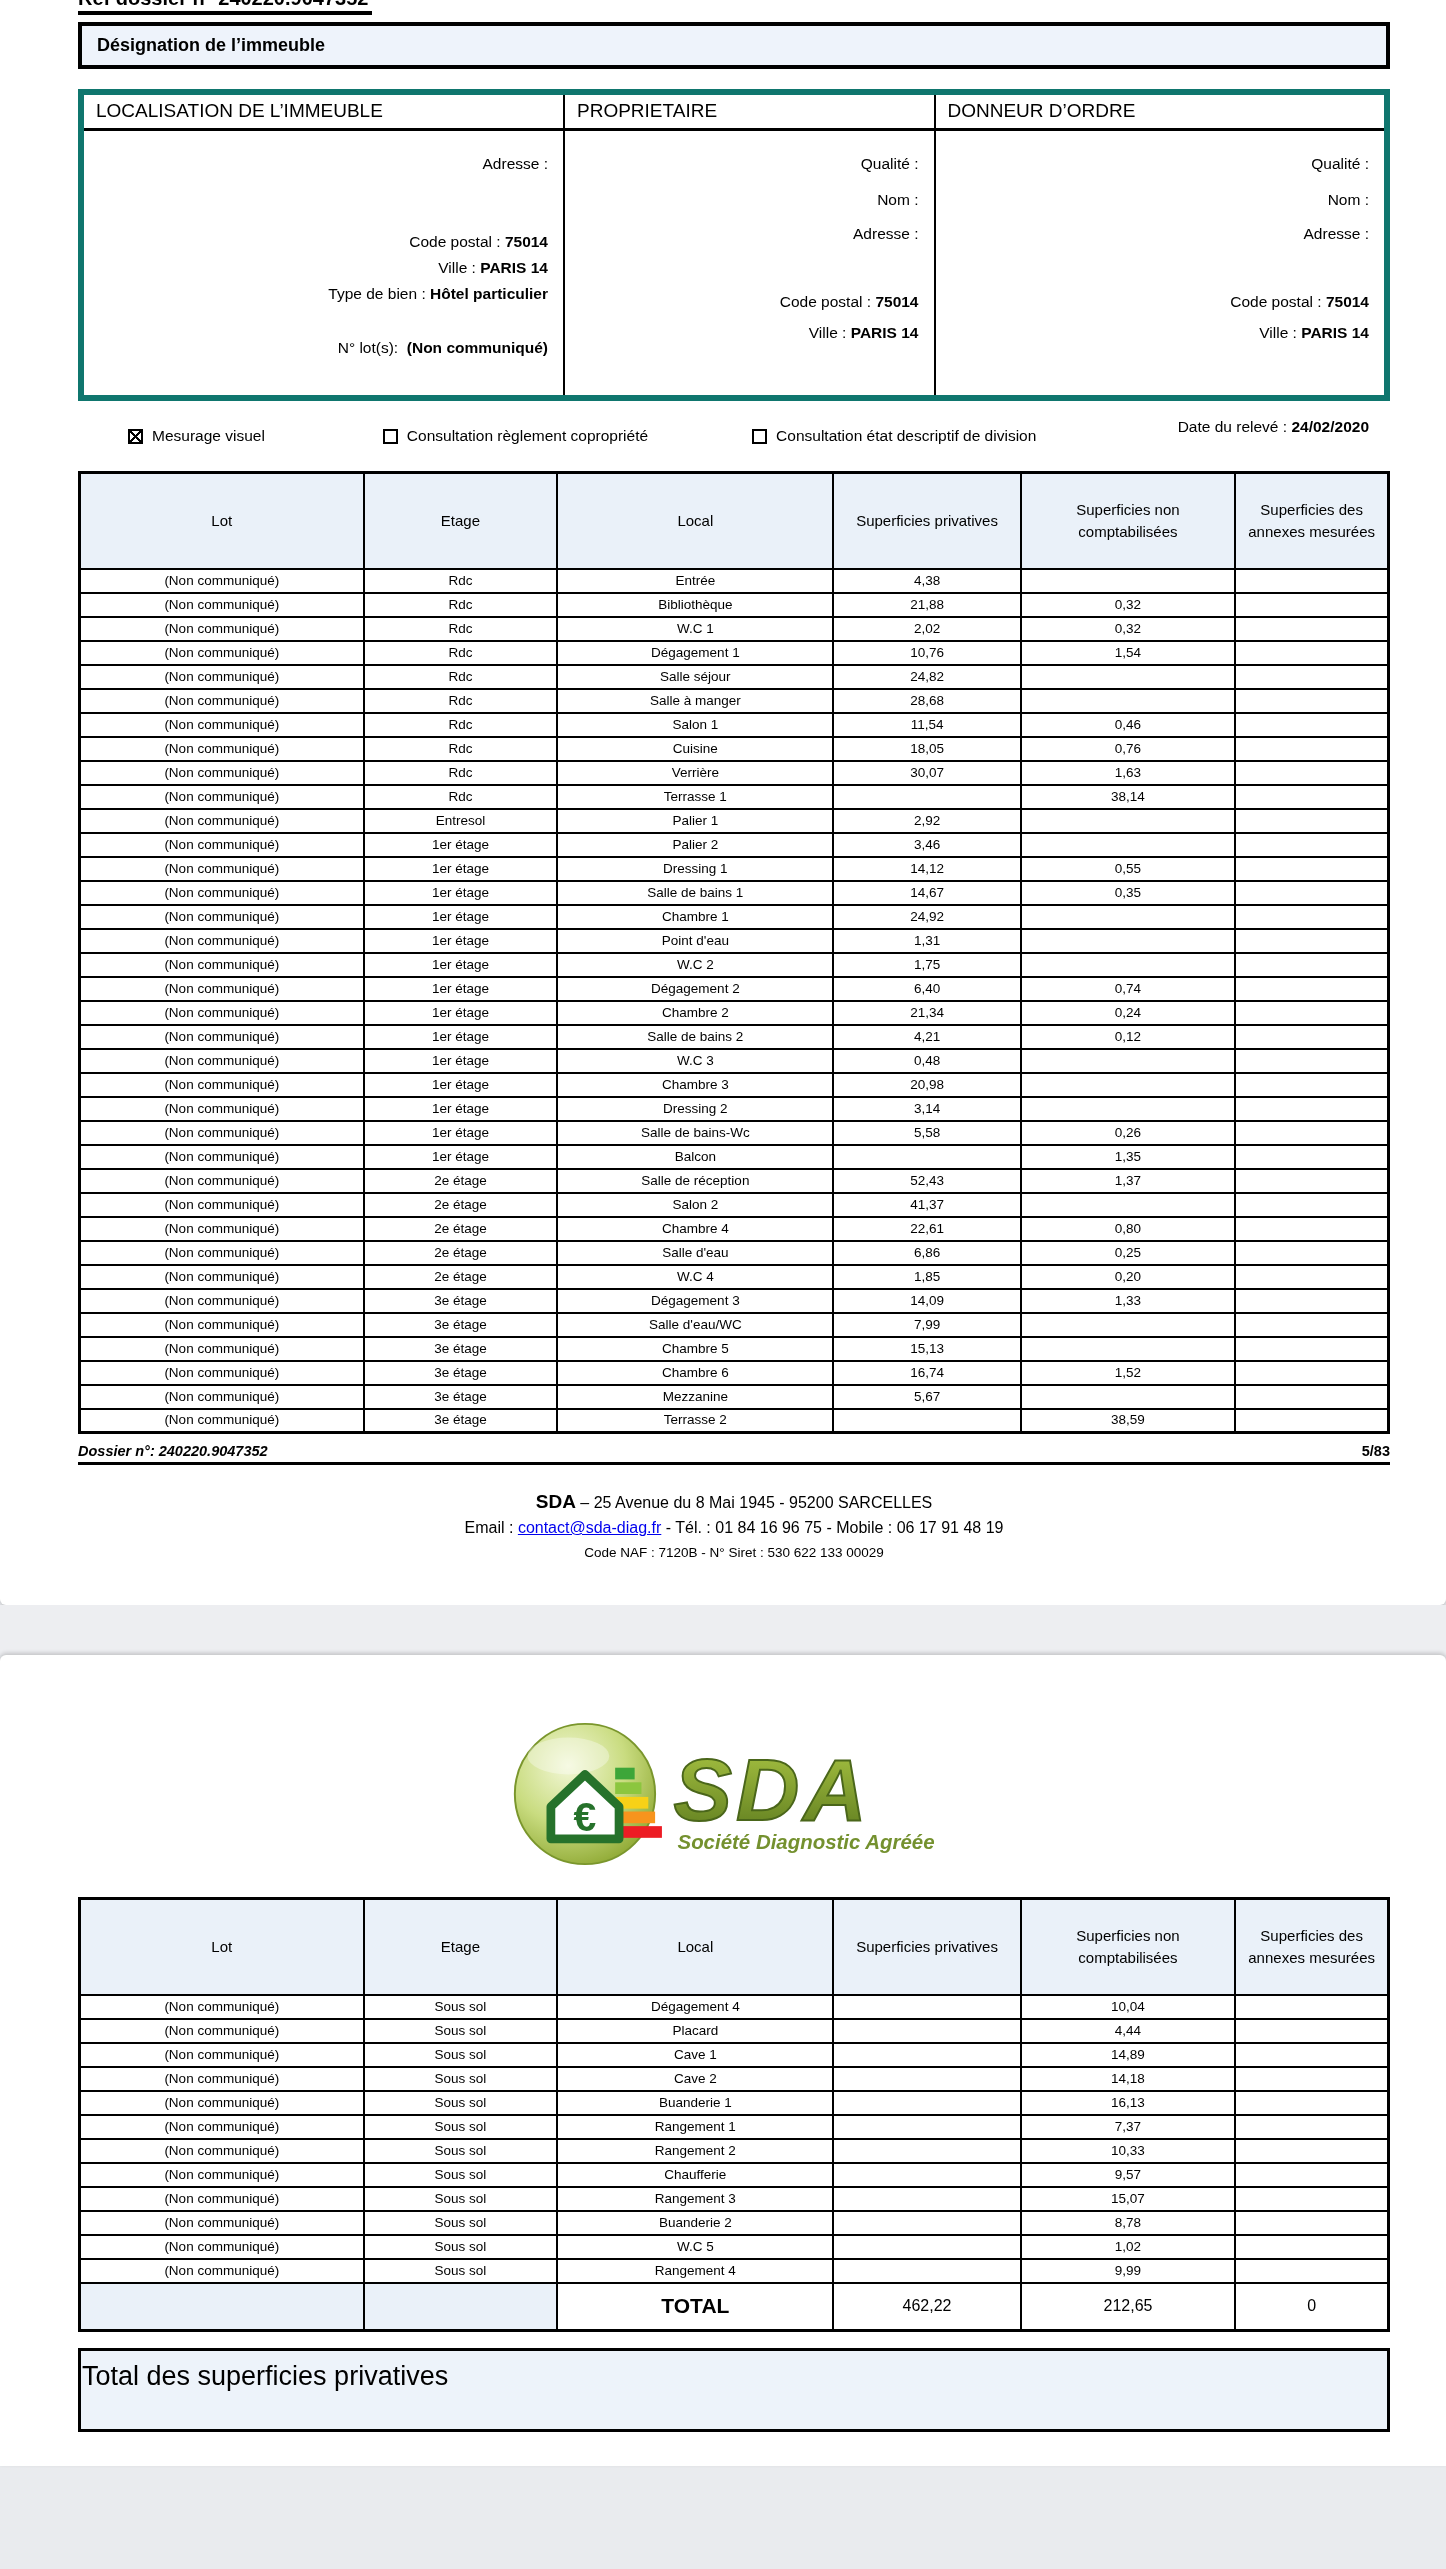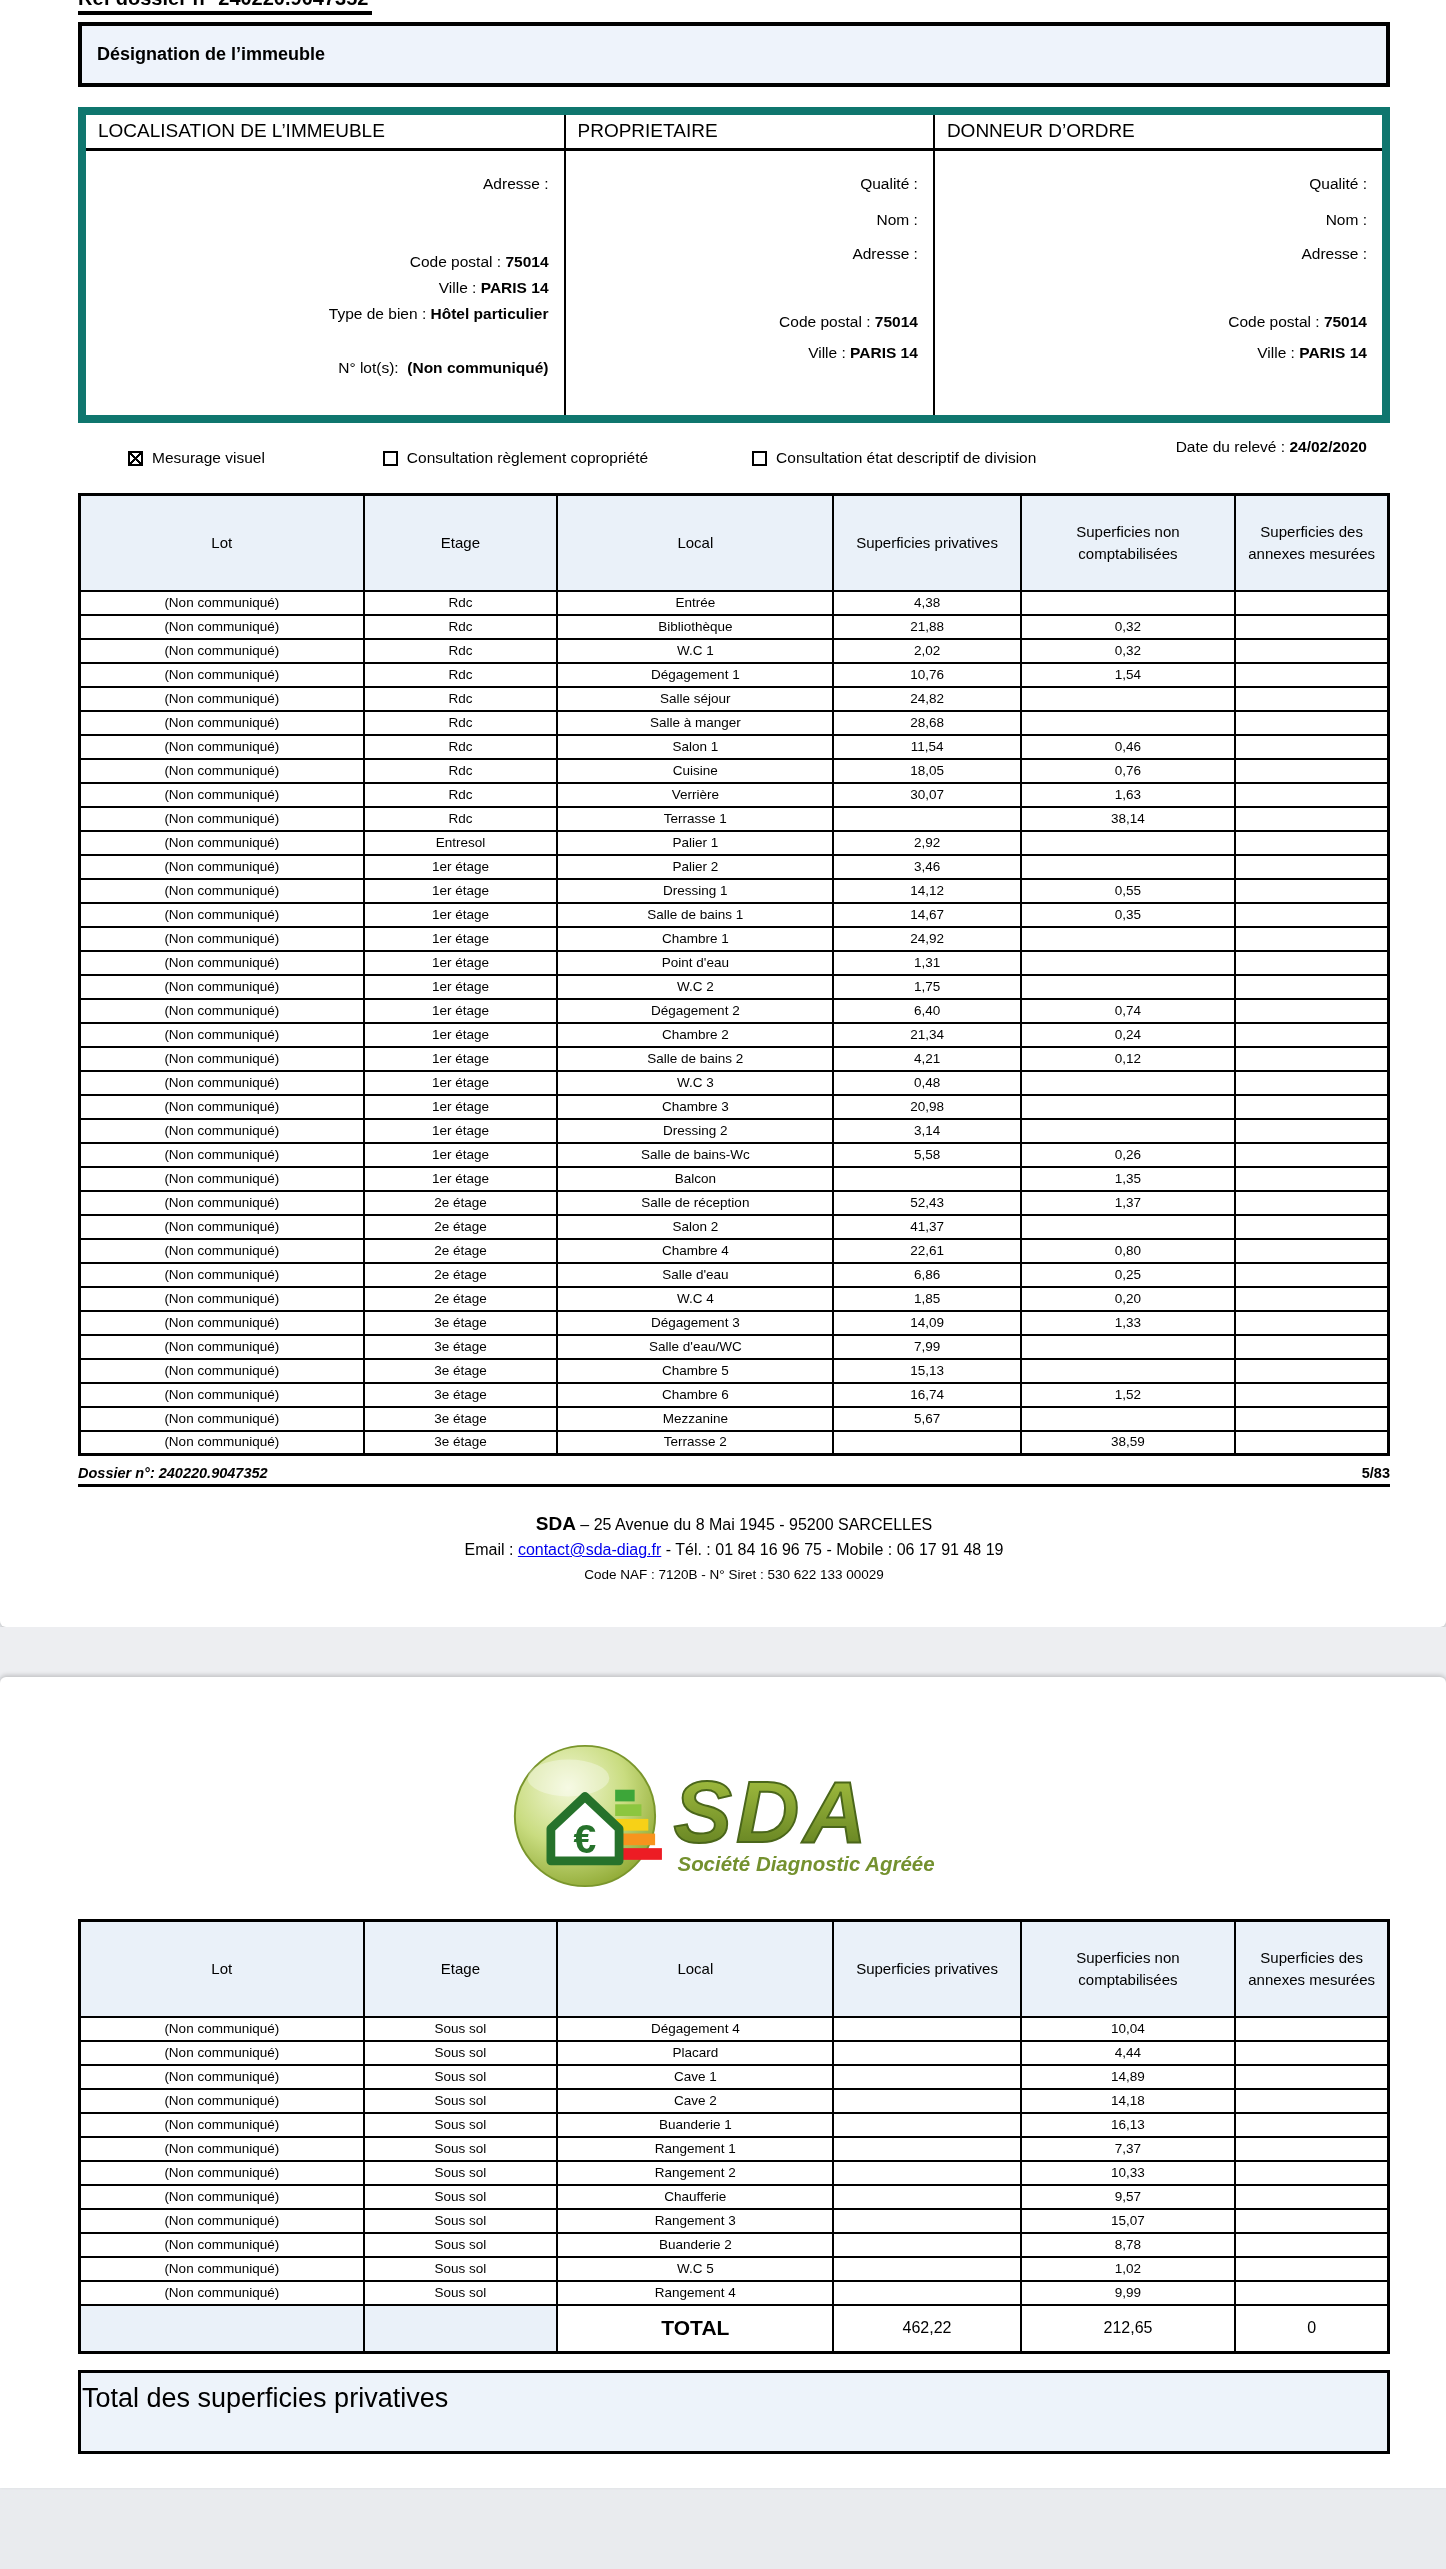--- a/index.html
+++ b/index.html
@@ -18,25 +18,25 @@
   
   .ref-clip { height:15px; overflow:hidden; position:relative; }
   .ref-clip .ref {
     position:absolute; bottom:0; left:0;
     font-size:20px; font-weight:bold; line-height:1.15;
     border-bottom:4px solid #000; padding:0 4px 1px 0;
   }
 
   .section-title-box {
     margin-top:7px; border:4px solid #000; background:#eef3fb;
-    padding:18px 15px; font-size:18px; font-weight:bold;
+    padding:9px 15px; font-size:18px; font-weight:bold;
   }
 
   
-  .info-box { margin-top:20px; border:8px solid #0f766e; display:flex; }
+  .info-box { margin-top:20px; border:6px solid #0f766e; display:flex; }
   .info-col { border-right:2px solid #000; display:flex; flex-direction:column; }
   .info-col:last-child { border-right:none; }
   .col-loc { width:37%; }
   .col-prop { width:28.5%; }
   .col-don { width:34.5%; }
   .info-header { font-size:19px; padding:5px 12px 6px; border-bottom:3px solid #000; }
   .info-body { padding:12px 15px 10px; font-size:15.5px; line-height:26px; height:264px;text-align:right; }
   .line { white-space:nowrap; }
   .val { font-weight:bold; }
   .mt-big { margin-top:52px; }

